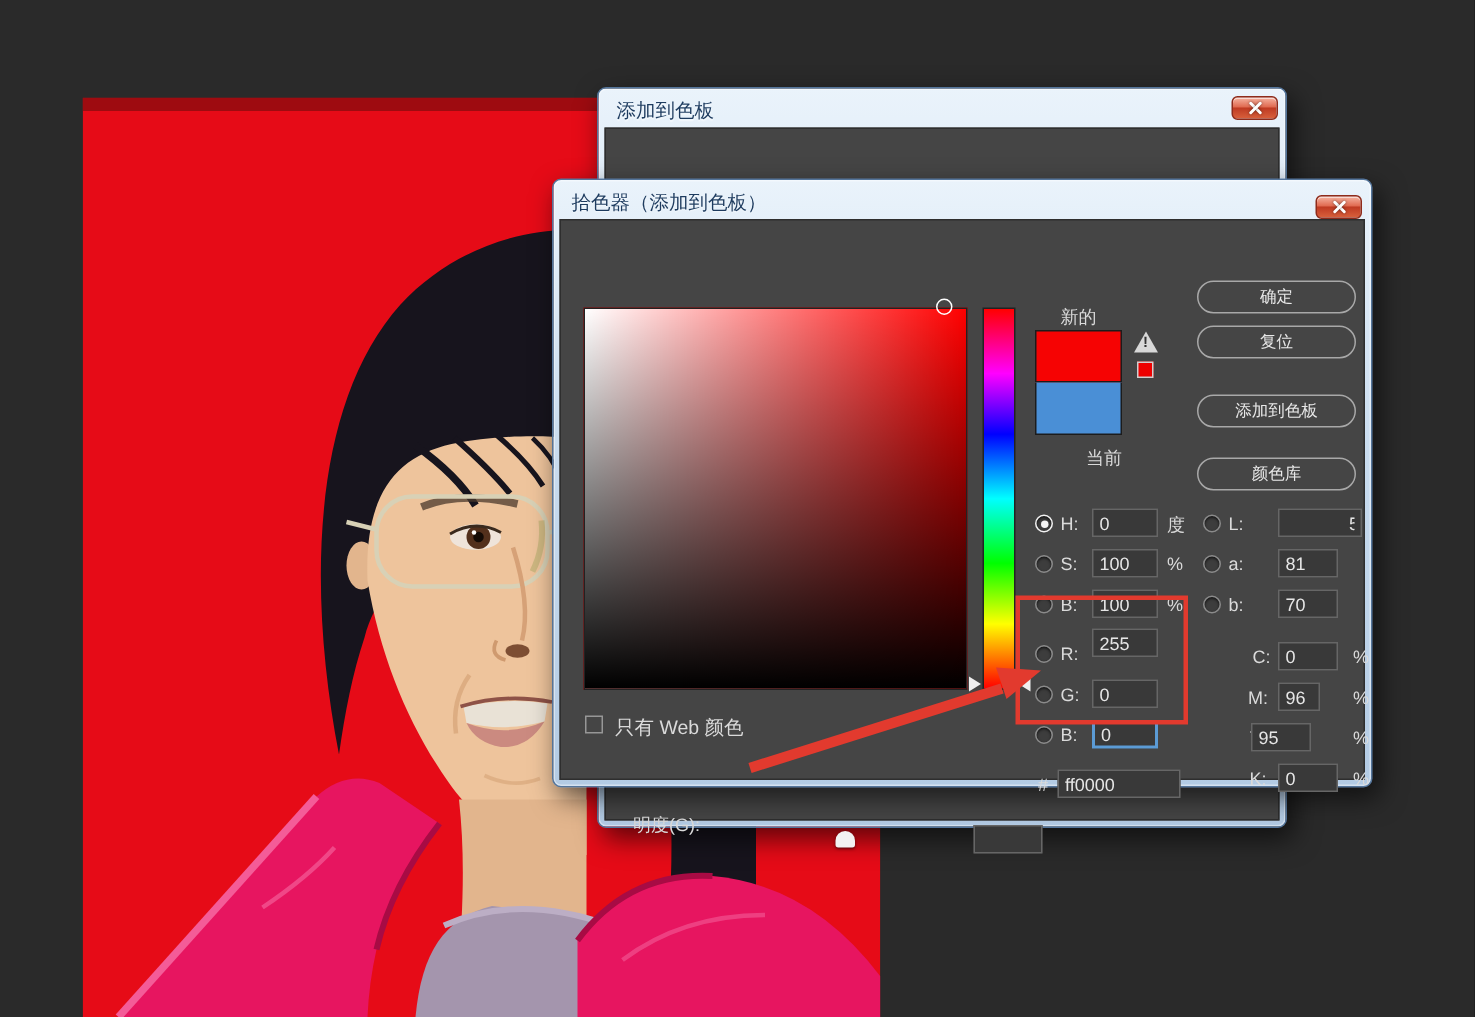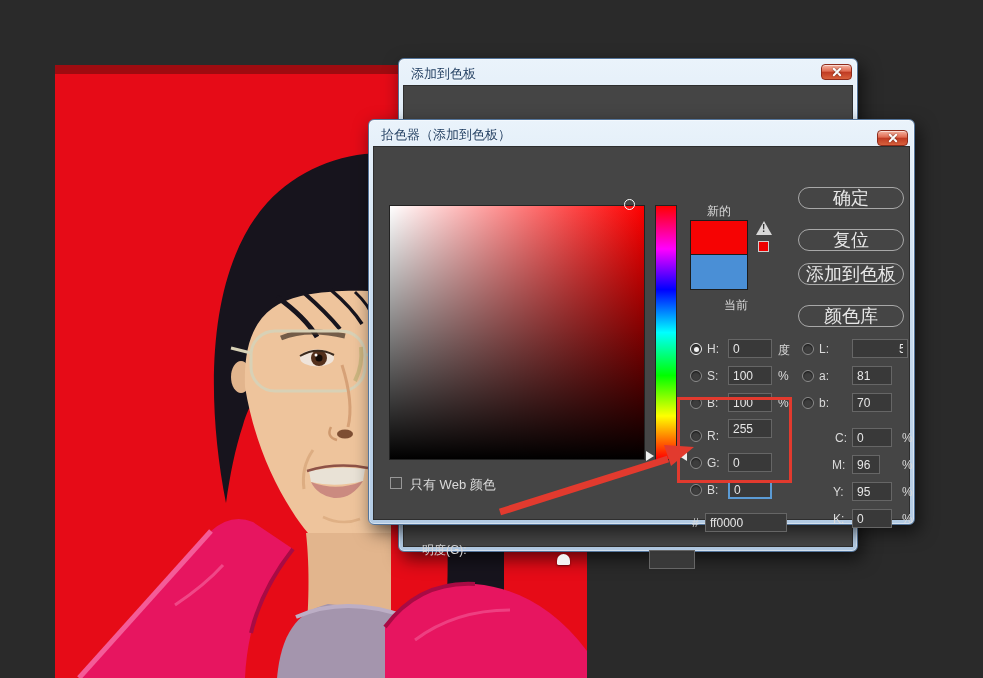--- a/index.html
+++ b/index.html
@@ -35,21 +35,21 @@
   .lbl{position:absolute;color:#dadada;font-size:12px;white-space:nowrap;}
   .pinput{position:absolute;width:44px;height:19px;background:#393939;border:1px solid #666;
           color:#e6e6e6;font:12px "Liberation Sans","DejaVu Sans",sans-serif;padding:0 4px;}
   .pinput.focus{border:2px solid #5b9bd5;}
   .radio{position:absolute;width:12px;height:12px;border-radius:50%;background:#3d3d3d;
          border:1px solid #8b8b8b;box-shadow:inset 0 1px 2px rgba(0,0,0,.7);cursor:pointer;}
   .radio.sel{border-color:#f2f2f2;}
   .radio.sel::after{content:"";position:absolute;left:2.5px;top:2.5px;width:5px;height:5px;
          border-radius:50%;background:#f4f4f4;}
   .pbtn{position:absolute;width:106px;height:22px;line-height:20px;text-align:center;color:#e8e8e8;
-        font-size:18px;border:1px solid #a8a8a8;border-radius:11px;cursor:pointer;}
+        font-size:11px;border:1px solid #a8a8a8;border-radius:11px;cursor:pointer;}
   .cb{position:absolute;width:12px;height:12px;background:#454545;border:1px solid #979797;cursor:pointer;}
 
   #sbfield{left:15px;top:58px;width:256px;height:255px;background-color:#f00;
      background-image:linear-gradient(to bottom,rgba(0,0,0,0),#000),
                       linear-gradient(to right,#fff,rgba(255,255,255,0));
      border:1px solid #222;cursor:crosshair;}
   #sbmarker{left:250px;top:52px;width:11px;height:11px;border:1.5px solid #fff;border-radius:50%;}
   #huebar{left:281px;top:58px;width:22px;height:255px;border:1px solid #222;cursor:pointer;
      background:linear-gradient(to bottom,#f00 0%,#f0f 17%,#00f 33%,#0ff 50%,#0f0 67%,#ff0 83%,#f00 100%);}
   .tri{width:0;height:0;position:absolute;}
@@ -195,21 +195,21 @@
       <span class="lbl" style="left:36px;top:329px;font-size:13px;">只有 Web 颜色</span>
 
       <span class="lbl" style="left:316px;top:56px;width:58px;text-align:center;">新的</span>
       <div class="swatch" style="left:316px;top:73px;width:58px;height:35px;background:#f60303;"></div>
       <div class="swatch" style="left:316px;top:108px;width:58px;height:35px;background:#4a8fd6;border-top:none;"></div>
       <span class="lbl" style="left:316px;top:150px;width:58px;text-align:right;">当前</span>
       <div class="warn-tri" style="left:382px;top:74px;"></div>
       <div class="swatch" style="left:384px;top:94px;width:11px;height:11px;background:#e00;border-color:#cfcfcf;"></div>
 
       <div class="pbtn" style="left:424px;top:40px;">确定</div>
-      <div class="pbtn" style="left:424px;top:82px;">复位</div>
+      <div class="pbtn" style="left:424px;top:70px;">复位</div>
       <div class="pbtn" style="left:424px;top:116px;">添加到色板</div>
       <div class="pbtn" style="left:424px;top:158px;">颜色库</div>
 
       <div class="radio sel" style="left:316px;top:196px;"></div>
       <span class="lbl" style="left:333px;top:195px;">H:</span>
       <input class="pinput" style="left: 354px; top: 192px;" value="0">
       <span class="lbl" style="left:404px;top:195px;">度</span>
 
       <div class="radio" style="left:316px;top:223px;"></div>
       <span class="lbl" style="left:333px;top:222px;">S:</span>
@@ -247,21 +247,21 @@
 
       <span class="lbl" style="left:461px;top:284px;">C:</span>
       <input class="pinput" style="left: 478px; top: 281px; width: 40px;" value="0">
       <span class="lbl" style="left:528px;top:284px;">%</span>
 
       <span class="lbl" style="left:458px;top:311px;">M:</span>
       <input class="pinput" style="left: 478px; top: 308px; width: 28px;" value="96">
       <span class="lbl" style="left:528px;top:311px;">%</span>
 
       <span class="lbl" style="left:459px;top:338px;">Y:</span>
-      <input class="pinput" style="left: 478px; top: 335px; width: 40px;" value="95">
+      <input class="pinput" style="left: 460px; top: 335px; width: 40px;" value="95">
       <span class="lbl" style="left:528px;top:338px;">%</span>
 
       <span class="lbl" style="left:459px;top:365px;">K:</span>
       <input class="pinput" style="left: 478px; top: 362px; width: 40px;" value="0">
       <span class="lbl" style="left:528px;top:365px;">%</span>
 
       <span class="lbl" style="left:318px;top:369px;">#</span>
       <input class="pinput" style="left: 331px; top: 366px; width: 82px;" value="ff0000">
     </div>
   </div>

